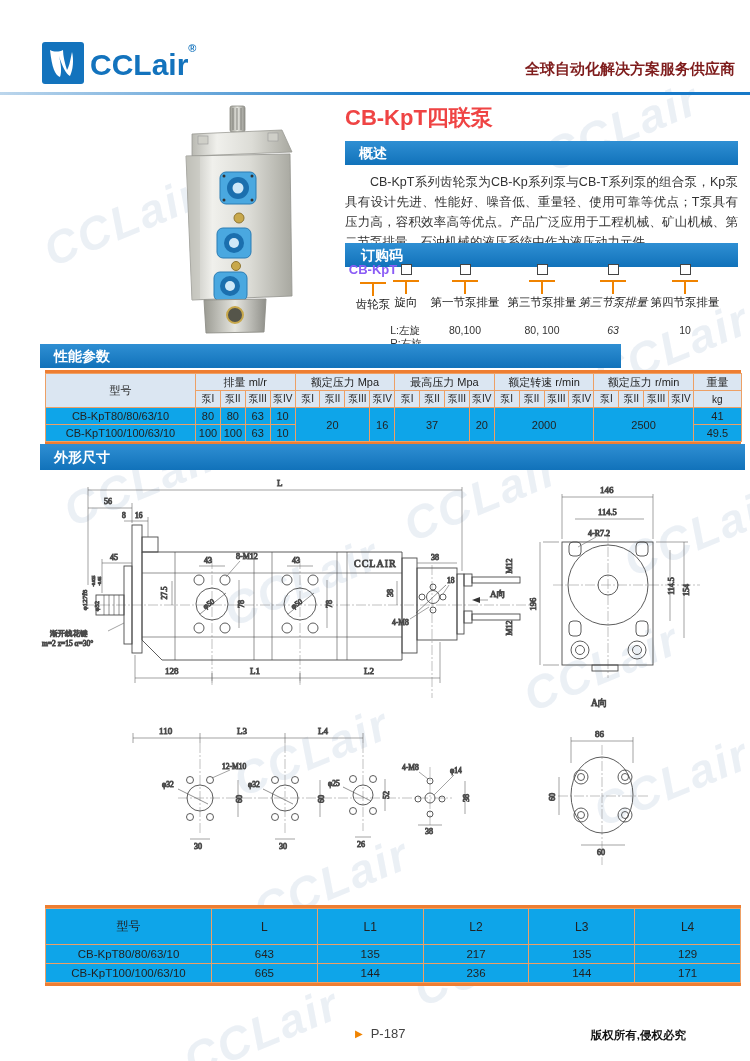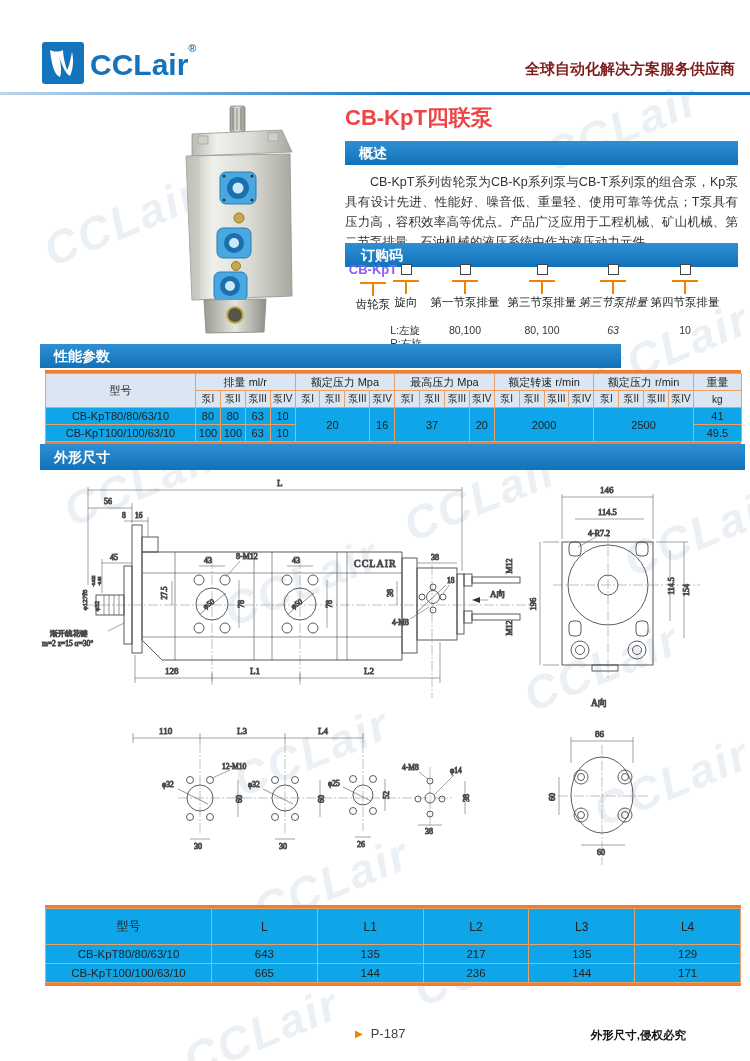--- a/index.html
+++ b/index.html
@@ -537,13 +537,13 @@
     <td>171</td>
   </tr>
 </tbody>
     </table>
 </div>
 
 <div class="abs footer-left">
   <span class="footer-tri">▶</span>
   <span>P-187</span>
 </div>
-<div class="abs footer-right">外形尺寸,侵权必究</div>
+<div class="abs footer-right">版权所有,侵权必究</div>
 
 </body></html>

